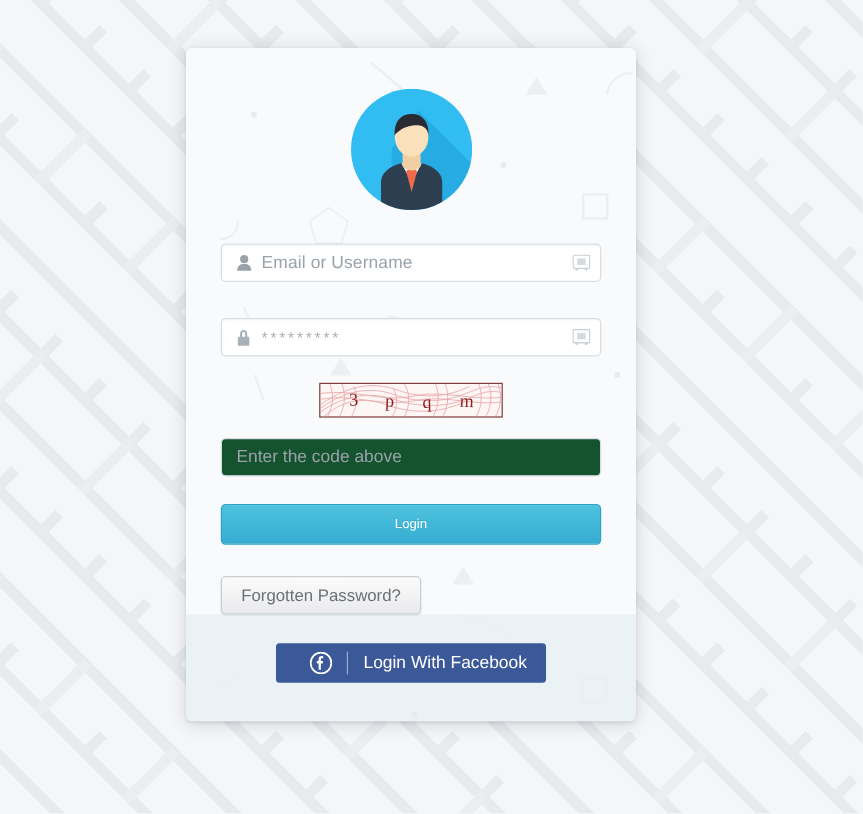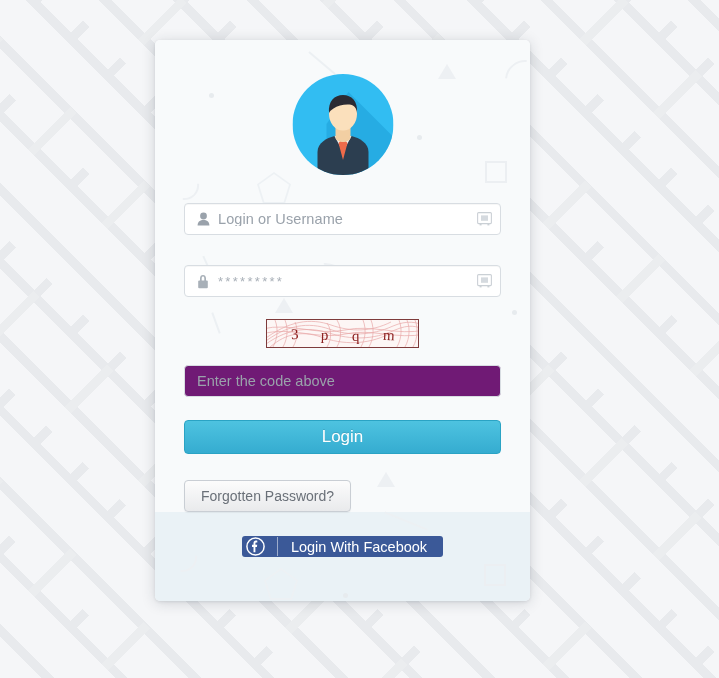--- a/index.html
+++ b/index.html
@@ -225,41 +225,41 @@
     padding: 0 12px;
     font-family: "Liberation Serif", serif;
     font-size: 15px;
     color: #8c2020;
   }
   #captcha-img .chars span { display: inline-block; }
 
   #captcha-input {
     width: 317px;
     height: 32px;
-    background: #701a75;
+    background: #14532d;
     border: 1px solid #d8dde2;
     border-radius: 4px;
     display: flex;
     align-items: center;
     padding-left: 12px;
     font-size: 14.5px;
     color: #9aa2ab;
     box-shadow: inset 0 1px 1px rgba(0,0,0,0.035);
     margin-bottom: 23px;
   }
 
   
   #login-button {
     width: 317px;
     height: 34px;
     border: 1px solid #2aa3c4;
     border-radius: 4px;
     background: linear-gradient(to bottom, #4ec3e0 0%, #35acd0 100%);
     color: #ffffff;
-    font-size: 17px;
+    font-size: 11px;
     display: flex;
     align-items: center;
     justify-content: center;
     cursor: pointer;
     text-shadow: 0 -1px 0 rgba(0,0,0,0.12);
     margin-bottom: 26px;
   }
 
   
   #secondary-row {
@@ -286,26 +286,26 @@
 
   
   #facebook-row {
     position: absolute;
     left: 0; right: 0;
     top: 496px;
     display: flex;
     justify-content: center;
   }
   #facebook-button {
-    height: 21px;
+    height: 33px;
     background: #3b5998;
     border-radius: 3px;
     display: flex;
     align-items: center;
-    padding: 0 16px 0 4px;
+    padding: 0 16px 0 28px;
     cursor: pointer;
   }
   #facebook-button .fb-icon { width: 19px; height: 19px; flex: 0 0 auto; }
   #facebook-button .fb-sep {
     width: 1px; height: 19px;
     background: rgba(255,255,255,0.5);
     margin: 0 13px 0 12px;
     flex: 0 0 auto;
   }
   #facebook-button .fb-label {
@@ -384,21 +384,21 @@
 
   <div class="form-area">
 
     <div class="field">
       <span class="lead-icon">
         <svg width="13" height="14" viewBox="0 0 13 14">
           <circle cx="6.5" cy="4" r="3.4" fill="#9aa2ab"></circle>
           <path d="M0.6,13.6 C0.6,9.6 3.2,8 6.5,8 C9.8,8 12.4,9.6 12.4,13.6 Z" fill="#9aa2ab"></path>
         </svg>
       </span>
-      <span class="ftext">Login or Username</span>
+      <span class="ftext">Email or Username</span>
       <span class="badge-icon">
         <svg width="15" height="14" viewBox="0 0 15 14">
           <rect x="0.6" y="0.6" width="13.8" height="11" rx="1" fill="#fff" stroke="#b7bec6" stroke-width="1.1"></rect>
           <rect x="4" y="3.4" width="7" height="5.4" fill="#c6ccd3"></rect>
           <rect x="2.6" y="11.6" width="2" height="1.8" fill="#b7bec6"></rect>
           <rect x="10.4" y="11.6" width="2" height="1.8" fill="#b7bec6"></rect>
         </svg>
       </span>
     </div>
 

